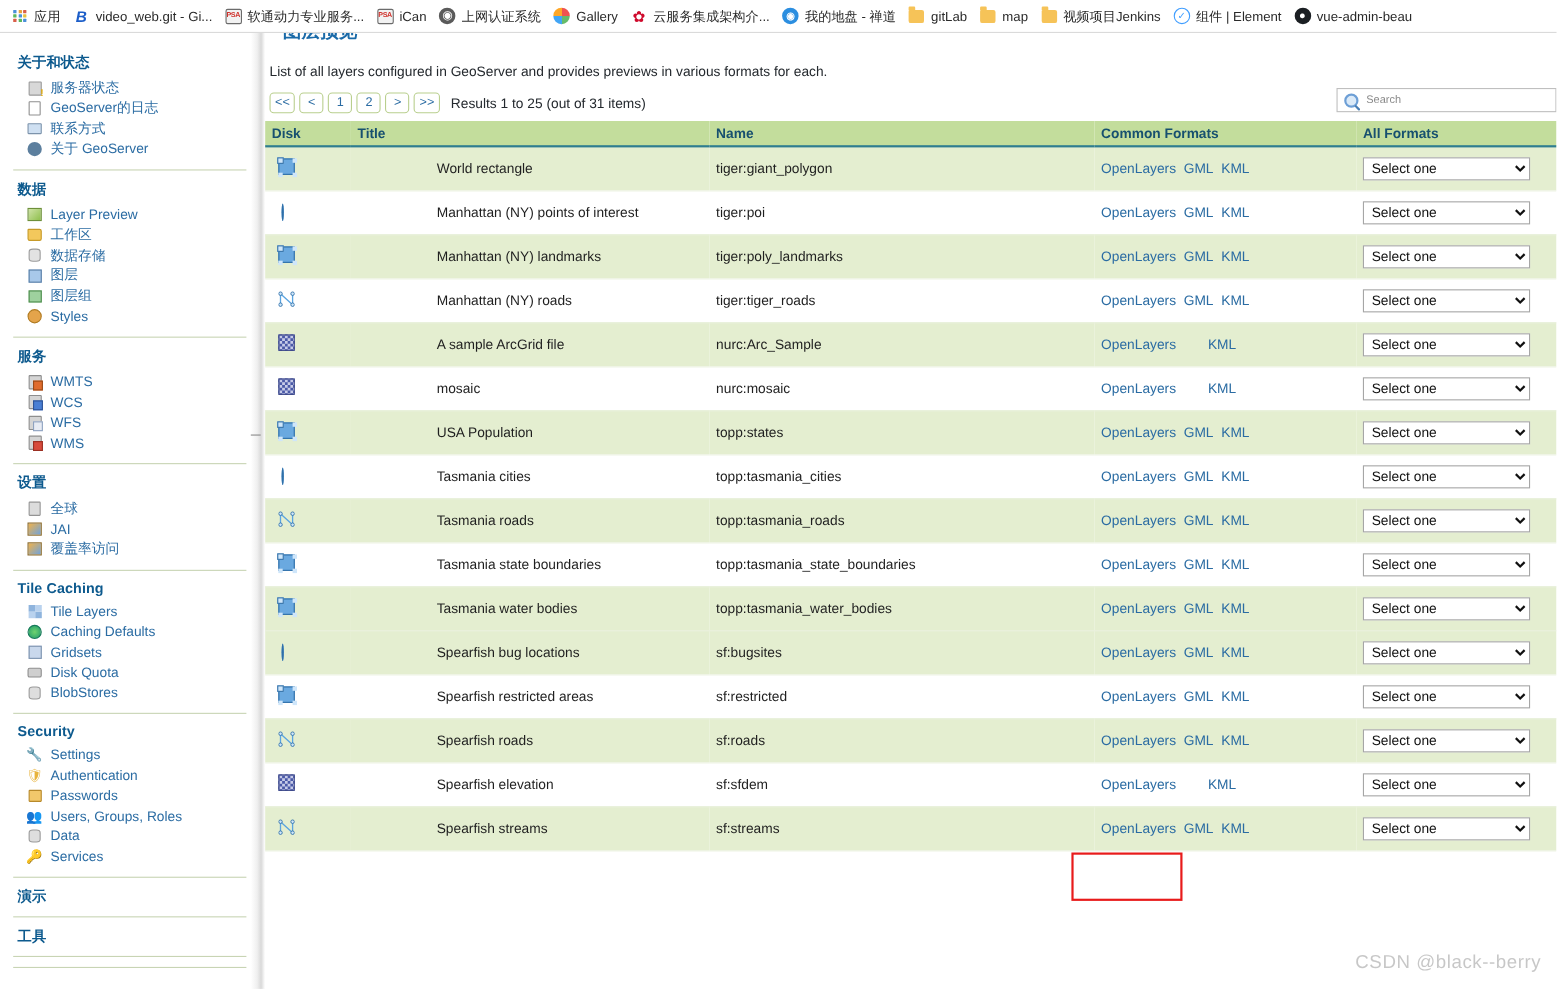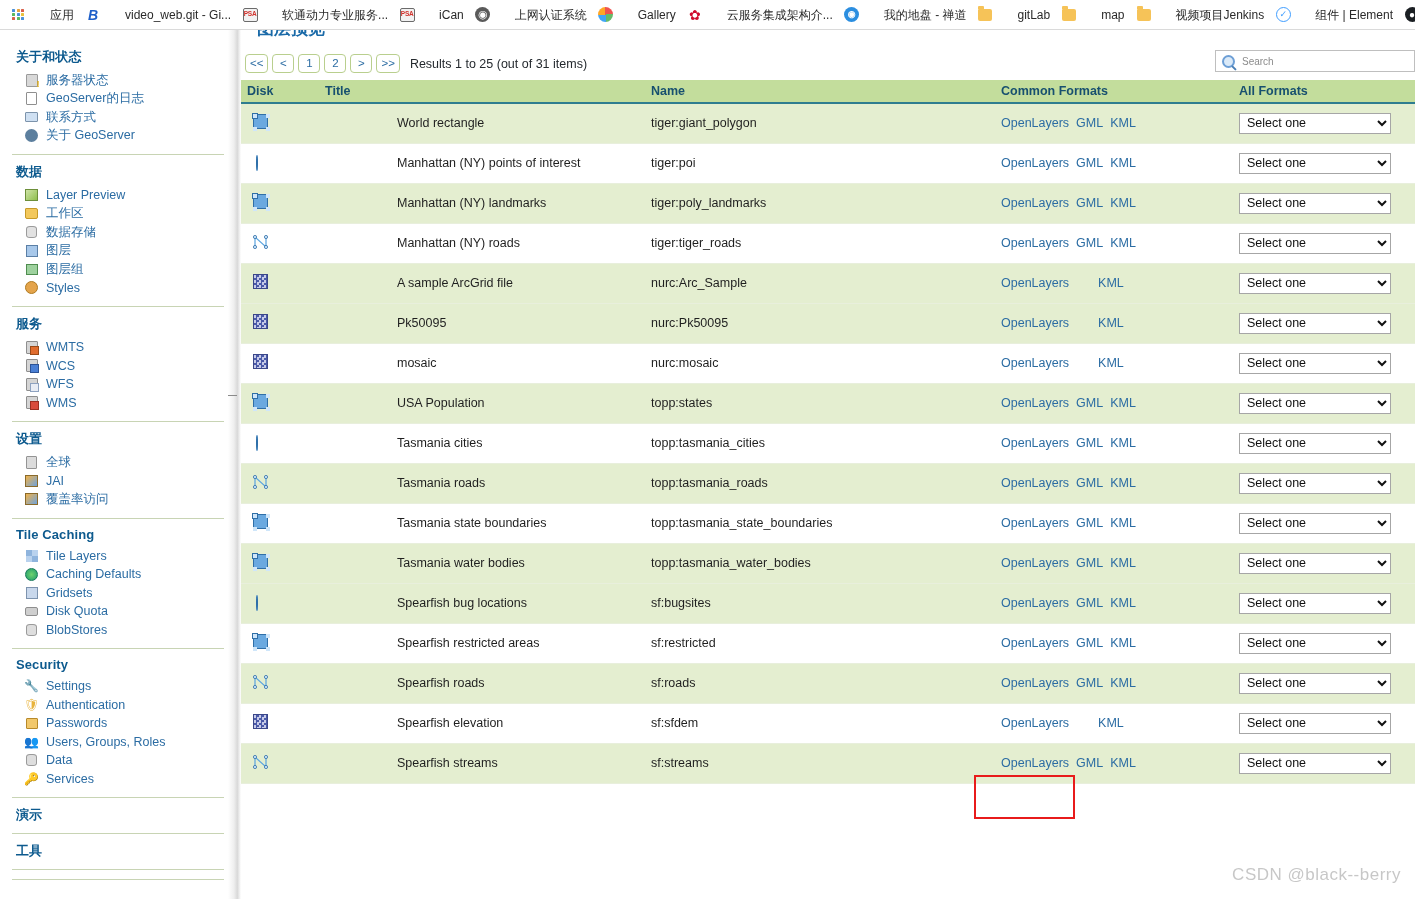--- a/index.html
+++ b/index.html
@@ -23,21 +23,20 @@
     overflow: hidden;
   }
   .bm {
     display: flex; align-items: center;
     height: 24px;
     padding: 0 7px 0 4px;
     font-size: 12px;
     color: #2a2a2a;
     border-radius: 3px;
     cursor: default;
-    gap: 19px;
   }
   .bm .bm-label { margin-left: 5px; line-height: 14px; }
   .bm-ico {
     width: 16px; height: 16px;
     display: inline-flex; align-items: center; justify-content: center;
     flex: 0 0 16px;
     font-size: 11px; line-height: 1;
   }
 
   
@@ -637,20 +636,21 @@
   </div>
 <div id="side-gap"></div>
 <div id="side-dash"></div>
 
 <div id="main">
 
   <div id="page-title-strip">
     <div id="page-title-cut">图层预览</div>
   </div>
 
+  <div id="page-desc">List of all layers configured in GeoServer and provides previews in various formats for each.</div>
 
   <div id="pager-row">
     <div class="pg-btn">&lt;&lt;</div>
     <div class="pg-btn">&lt;</div>
     <div class="pg-btn">1</div>
     <div class="pg-btn">2</div>
     <div class="pg-btn">&gt;</div>
     <div class="pg-btn">&gt;&gt;</div>
     <div id="pager-text">Results 1 to 25 (out of 31 items)</div>
 
@@ -712,27 +712,20 @@
           <td><a class="fmt-link">OpenLayers</a><a class="fmt-link">GML</a><a class="fmt-link">KML</a></td>
           <td><select class="fmt-select"><option>Select one</option></select></td>
         </tr>
         <tr class="odd">
           <td><span><span class="t-ico ico-raster"></span></span></td>
           <td style="padding-left: 78px;">A sample ArcGrid file</td>
           <td>nurc:Arc_Sample</td>
           <td><a class="fmt-link">OpenLayers</a><span class="fmt-gap"></span><a class="fmt-link">KML</a></td>
           <td><select class="fmt-select"><option>Select one</option></select></td>
         </tr>
-        <tr class="odd">
-          <td><span><span class="t-ico ico-raster"></span></span></td>
-          <td style="padding-left: 78px;">Pk50095</td>
-          <td>nurc:Pk50095</td>
-          <td><a class="fmt-link">OpenLayers</a><span class="fmt-gap"></span><a class="fmt-link">KML</a></td>
-          <td><select class="fmt-select"><option>Select one</option></select></td>
-        </tr>
         <tr class="even">
           <td><span><span class="t-ico ico-raster"></span></span></td>
           <td style="padding-left: 78px;">mosaic</td>
           <td>nurc:mosaic</td>
           <td><a class="fmt-link">OpenLayers</a><span class="fmt-gap"></span><a class="fmt-link">KML</a></td>
           <td><select class="fmt-select"><option>Select one</option></select></td>
         </tr>
         <tr class="odd">
           <td><span><span class="t-ico ico-poly"></span></span></td>
           <td style="padding-left: 78px;">USA Population</td>

